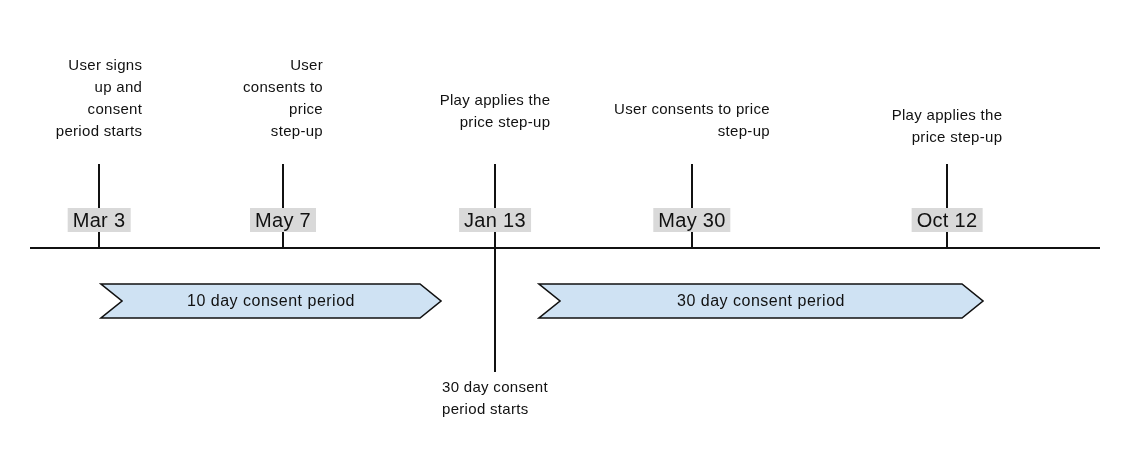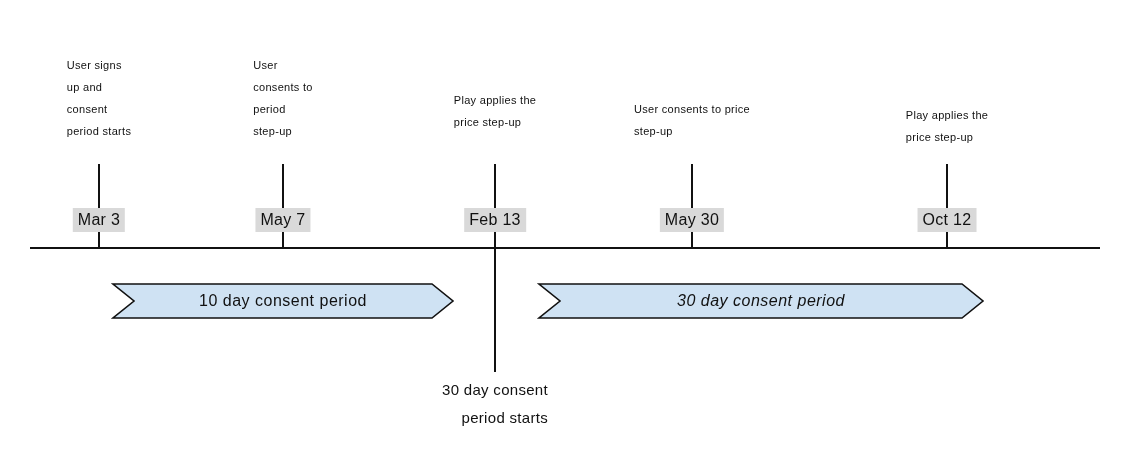--- a/index.html
+++ b/index.html
@@ -29,22 +29,22 @@
     position: absolute;
     top: 0;
     width: 0;
     height: 100%;
   }
   .event-label {
     position: absolute;
     left: 0;
     transform: translateX(-50%);
     white-space: pre-line;
-    text-align: left;
-    font-size: 11px;
+    text-align: right;
+    font-size: 15px;
     line-height: 22px;
     width: max-content;
     letter-spacing: 0.3px;
   }
   .tick {
     position: absolute;
     left: -1px;
     top: 164px;
     width: 2px;
     height: 85px;
@@ -53,46 +53,46 @@
   }
   .event--extended .tick {
     height: 208px;
   }
   .date-badge {
     position: absolute;
     left: 0;
     top: 208px;
     transform: translateX(-50%);
     background: var(--c-date_badge_bg, #d9d9d9);
-    font-size: 16px;
+    font-size: 20px;
     line-height: 20px;
     padding: 2px 5px;
     z-index: 2;
     white-space: nowrap;
     letter-spacing: 0.3px;
   }
   .annotation {
     position: absolute;
     left: 0;
     top: 376px;
     transform: translateX(-50%);
     white-space: pre-line;
-    text-align: right;
+    text-align: left;
     font-size: 15px;
-    line-height: 28px;
+    line-height: 22px;
     width: max-content;
     letter-spacing: 0.3px;
   }
   .period {
     position: absolute;
     top: 283px;
     height: 36px;
   }
-  .period--one { left: 112px; width: 342px; }
-  .period--two { left: 538px; width: 446px; font-style: italic; }
+  .period--one { left: 100px; width: 342px; }
+  .period--two { left: 538px; width: 446px; }
   .period svg {
     position: absolute;
     left: 0;
     top: 0;
     overflow: visible;
     display: block;
   }
   .period polygon {
     fill: var(--c-period_fill, #cfe2f3);
     stroke: var(--c-period_border, #111111);
@@ -121,31 +121,31 @@
 up and
 consent
 period starts</div>
     <div class="tick"></div>
     <div class="date-badge">Mar 3</div>
   </div>
 
   <div class="event" style="left:283px">
     <div class="event-label" style="top:54px">User
 consents to
-period
+price
 step-up</div>
     <div class="tick"></div>
     <div class="date-badge">May 7</div>
   </div>
 
   <div class="event event--extended" style="left:495px">
     <div class="event-label" style="top:89px">Play applies the
 price step-up</div>
     <div class="tick"></div>
-    <div class="date-badge">Feb 13</div>
+    <div class="date-badge">Jan 13</div>
     <div class="annotation">30 day consent
 period starts</div>
   </div>
 
   <div class="event" style="left:692px">
     <div class="event-label" style="top:98px">User consents to price
 step-up</div>
     <div class="tick"></div>
     <div class="date-badge">May 30</div>
   </div>

